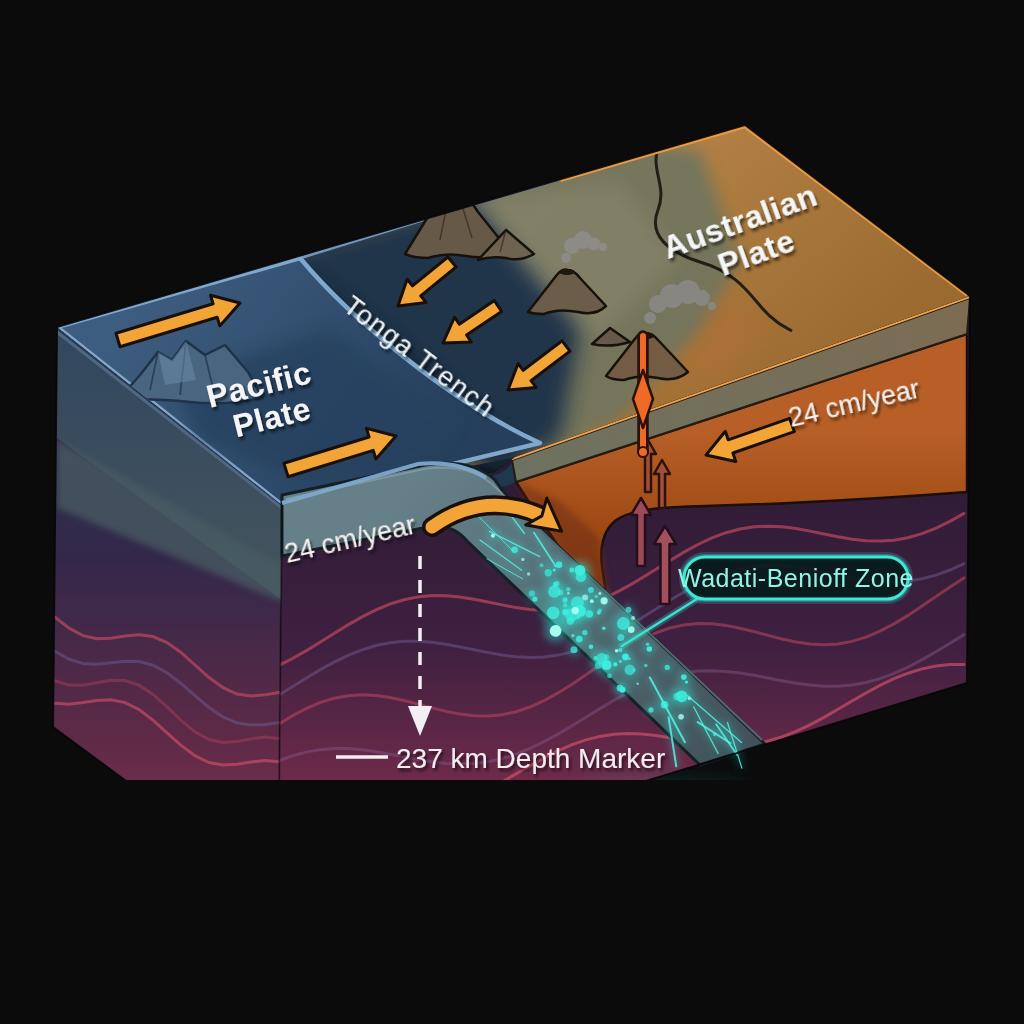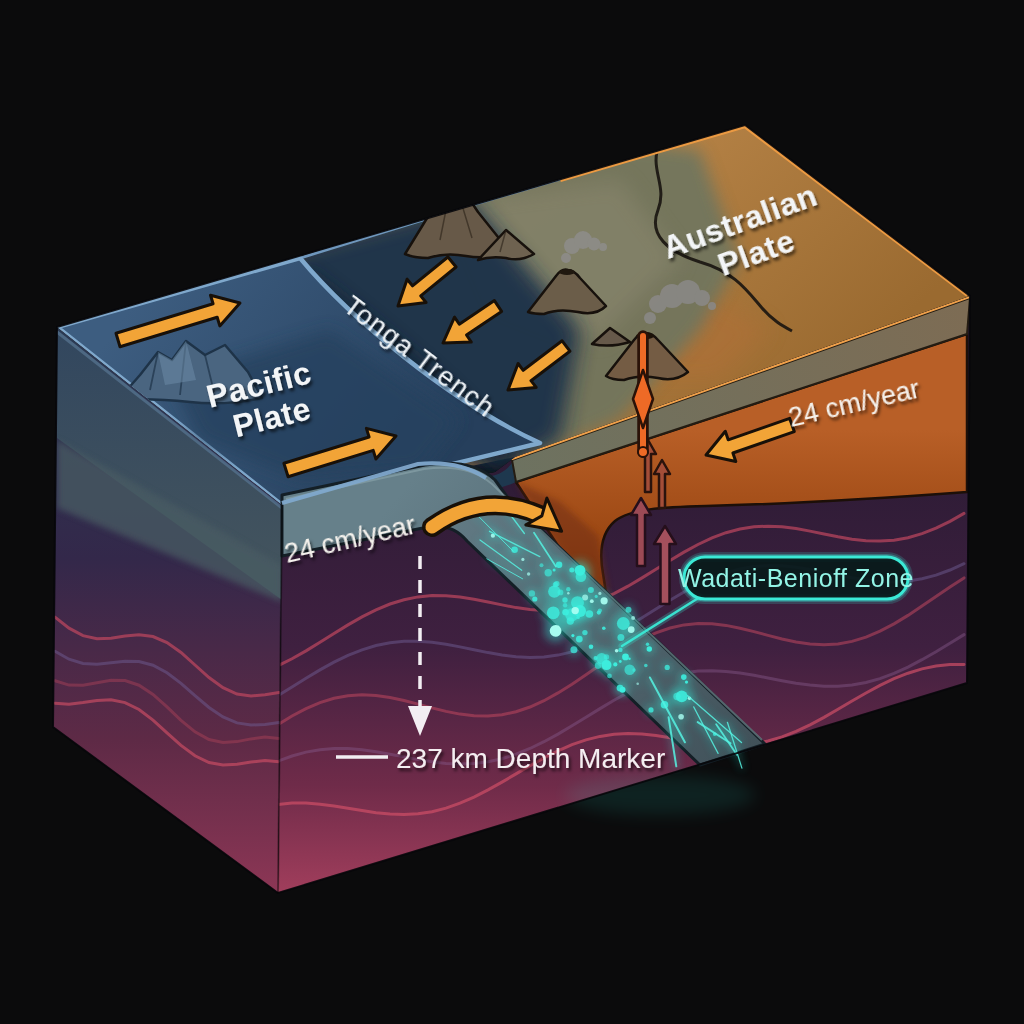--- a/index.html
+++ b/index.html
@@ -1,16 +1,16 @@
 <!DOCTYPE html>
 <html><head>
 <meta charset="utf-8">
 <style>
   html,body{margin:0;padding:0;background:#0b0b0c;}
-  .stage{width:1024px;height:1024px;position:relative;overflow:hidden;background:#ec4899;}
+  .stage{width:1024px;height:780px;position:relative;overflow:hidden;background:#ec4899;}
   svg{display:block;}
   text{font-family:"Liberation Sans","DejaVu Sans",sans-serif;}
   .plate-label{font-weight:bold;font-size:32px;fill:#f3f5f7;letter-spacing:.5px;}
   .surface-label{font-size:27px;fill:#eef2f5;letter-spacing:1.5px;}
   .rate-label{font-size:27px;fill:#f4f1ec;}
   .depth-label{font-size:28px;fill:#f4eef1;}
   .wbz-label{font-size:25px;fill:#93f4e6;letter-spacing:.5px;}
 </style>
 </head>
 <body>

